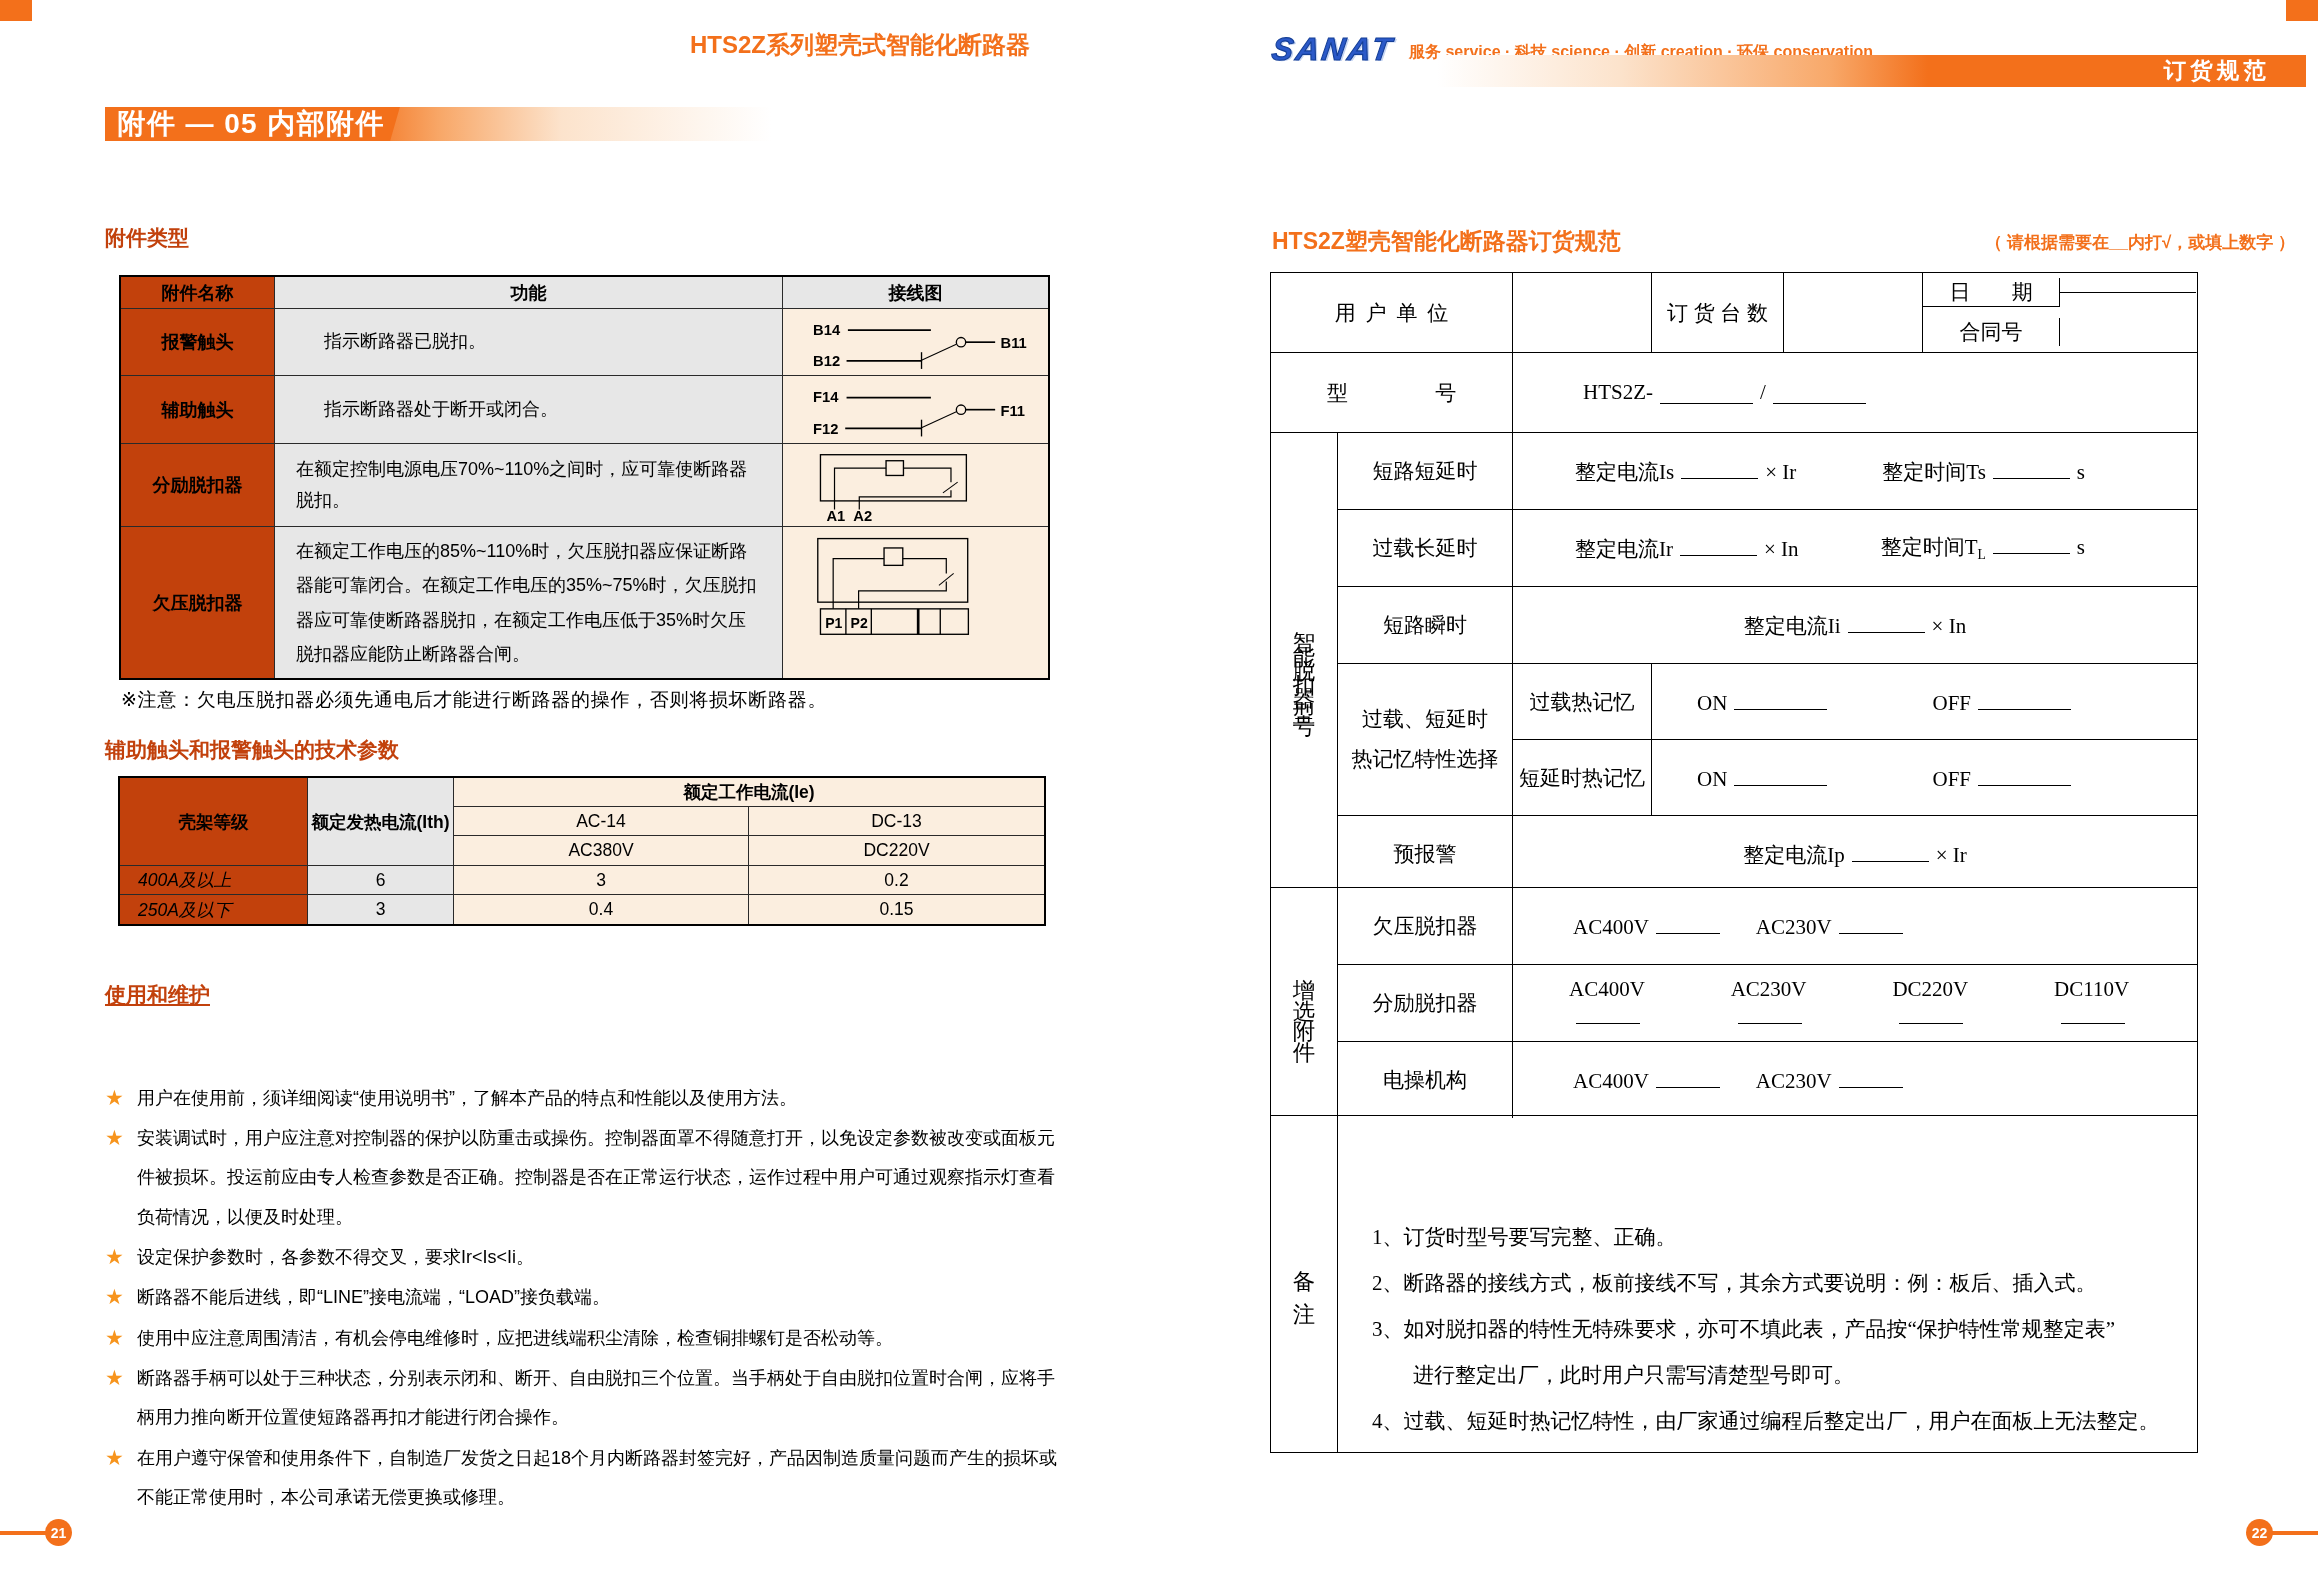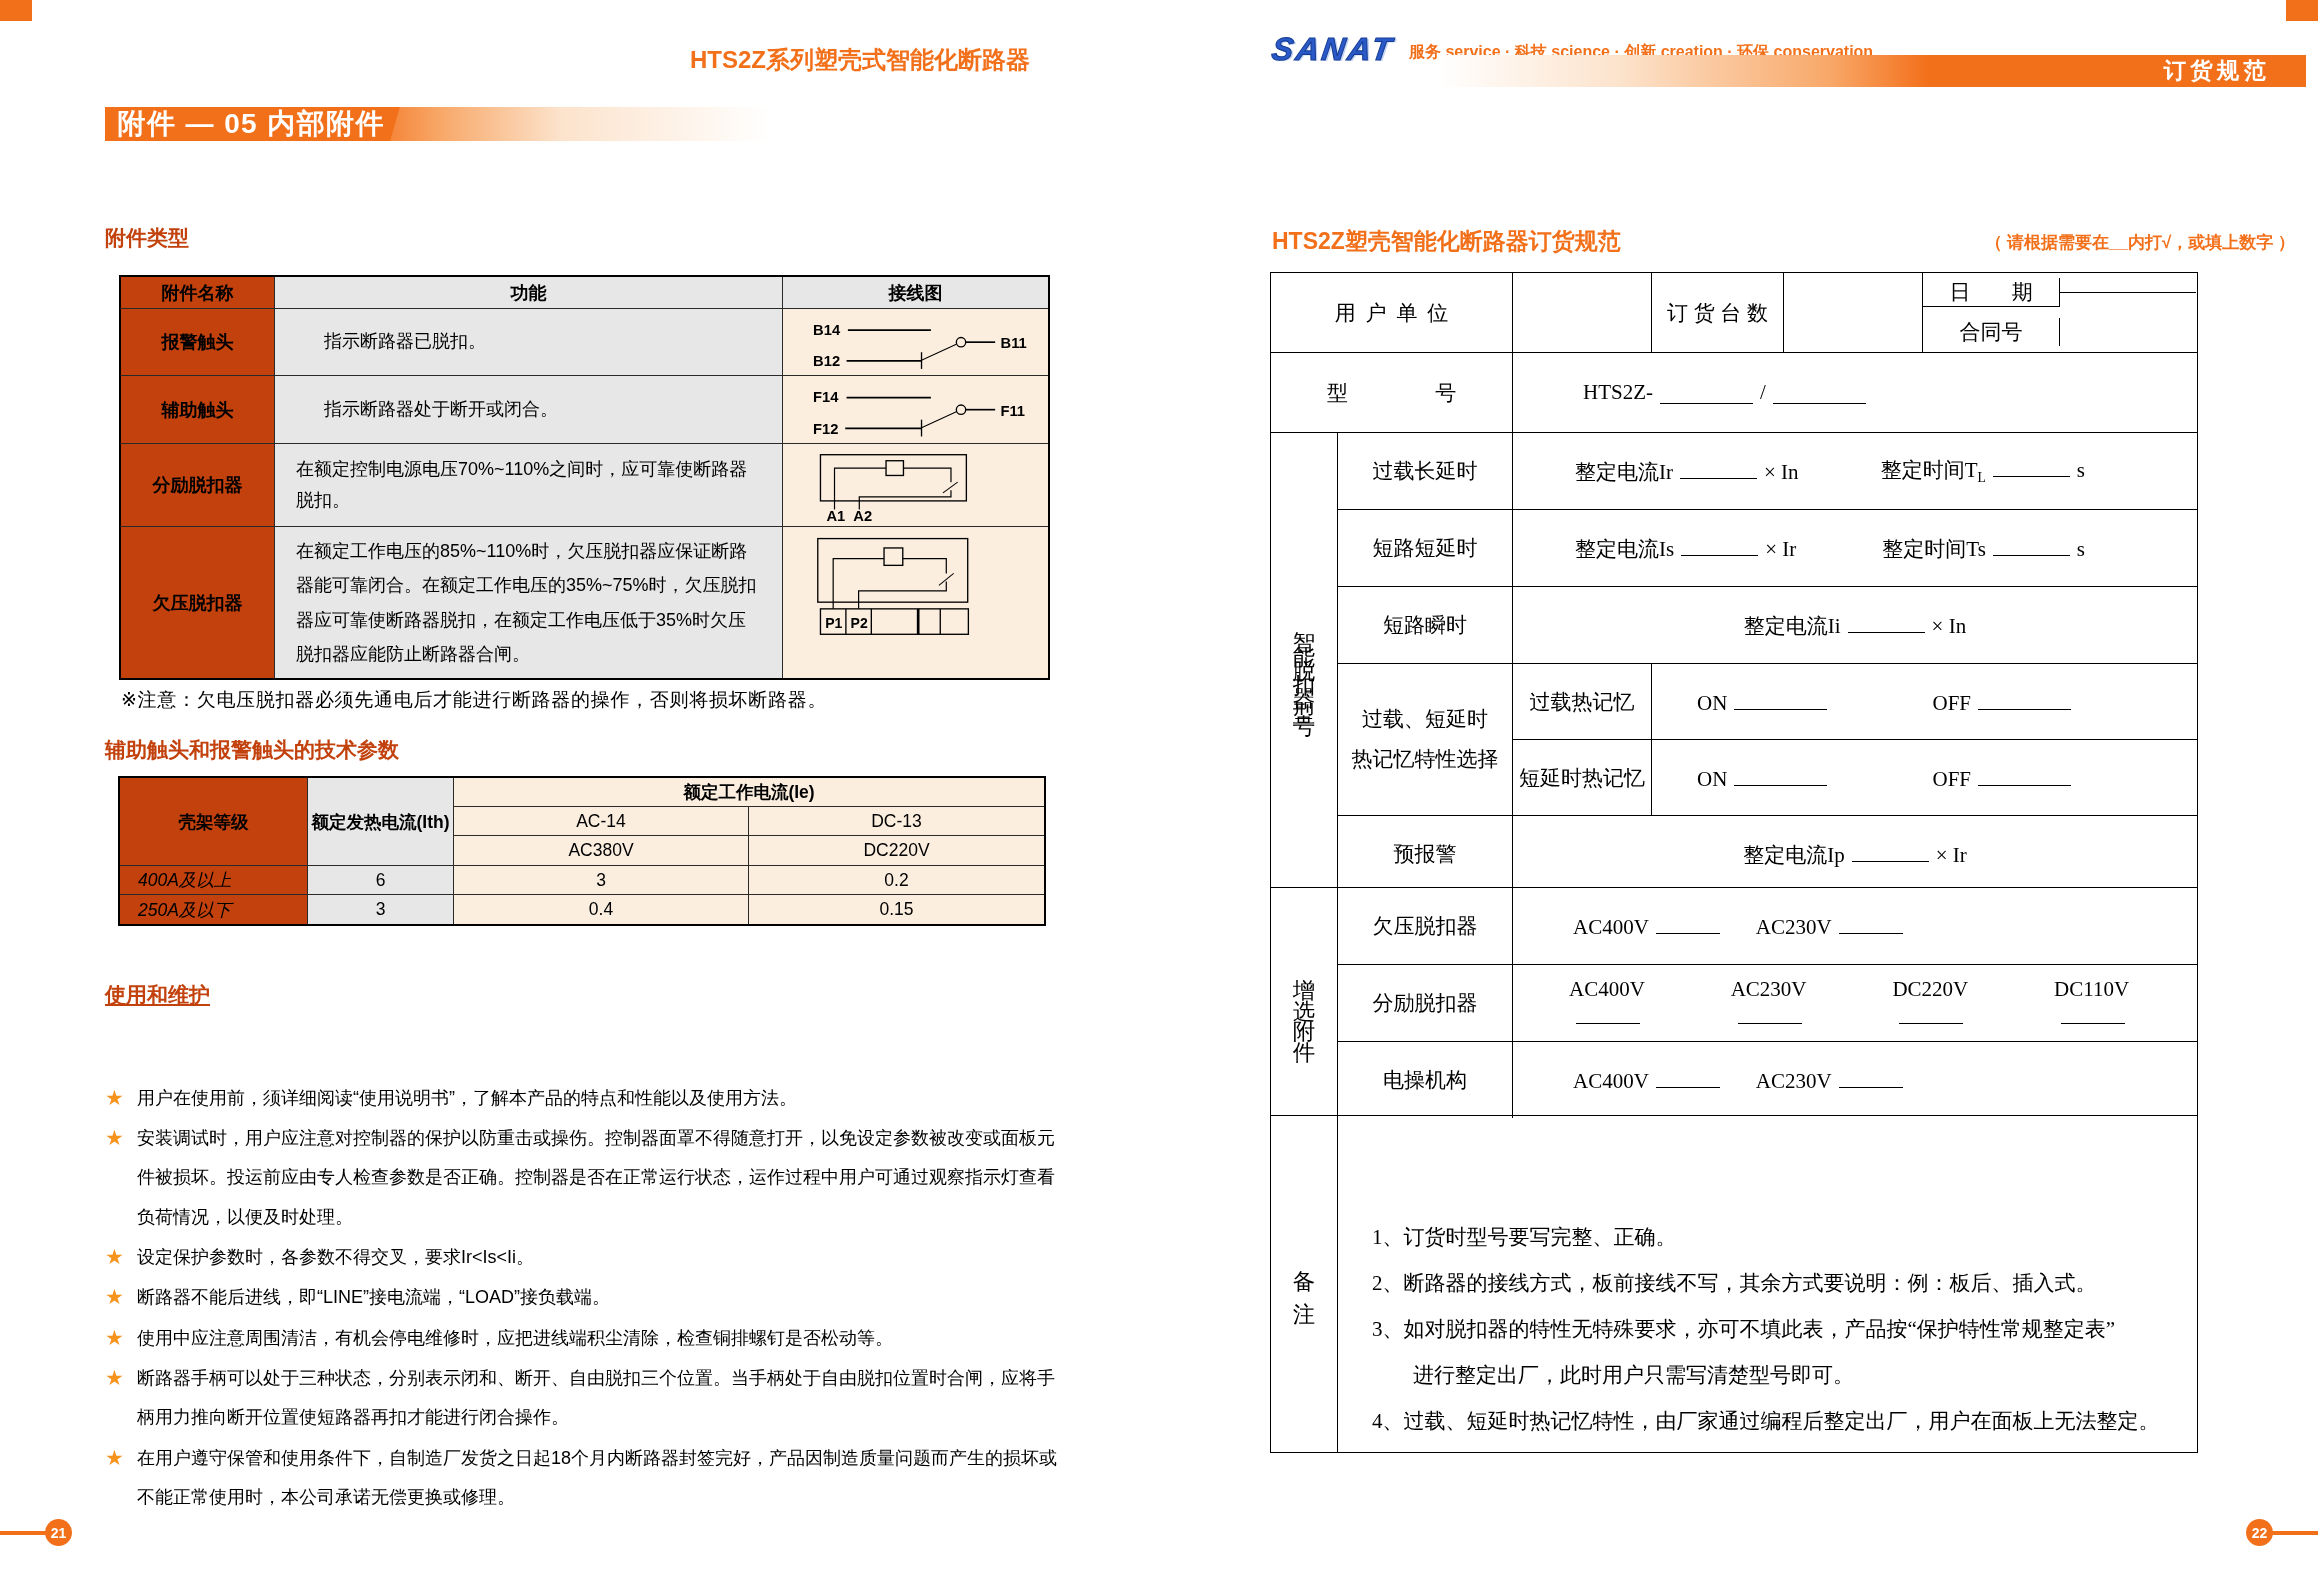--- a/index.html
+++ b/index.html
@@ -5,21 +5,21 @@
   html,body{margin:0;padding:0;}
   body{width:2319px;height:1574px;position:relative;background:#fff;
        font-family:"Liberation Sans","DejaVu Sans",sans-serif;color:#000;}
   .abs{position:absolute;}
   
   .corner{background:#F3701B;width:32px;height:21px;top:0;}
   .pn-line{background:#F3701B;height:3.5px;top:1531px;}
   .pn-circle{width:27px;height:27px;border-radius:50%;background:#F3701B;color:#fff;
              font-weight:bold;font-size:14px;display:flex;align-items:center;justify-content:center;top:1519px;}
   
-  .lp-title{left:655px;top:44px;width:410px;text-align:center;font-size:24px;font-weight:bold;color:#F3701B;}
+  .lp-title{left:655px;top:29px;width:410px;text-align:center;font-size:24px;font-weight:bold;color:#F3701B;}
   .lp-banner{left:105px;top:107px;width:671px;height:34px;
              background:linear-gradient(90deg,#F3701B 0px,#F3701B 252px,#F8A869 336px,#FCE3CC 456px,#FFFFFF 666px);}
   .lp-banner-edge{position:absolute;left:249px;top:0;width:41px;height:34px;background:#F3701B;transform:skewX(-16deg);}
   .lp-banner-text{position:absolute;left:12.6px;top:0;height:34px;line-height:34px;color:#fff;
                   font-size:28px;font-weight:bold;letter-spacing:1.4px;}
   .sec-title{left:105px;font-size:21px;font-weight:bold;color:#c2410c;}
   
   .acc-table{left:119px;top:275px;display:grid;grid-template-columns:154px 508px 265px;
              grid-template-rows:32px 67px 68px 83px 151px;border:2.1px solid #000;font-size:18px;}
   .cell{border-right:0.7px solid #2a2a2a;border-bottom:0.7px solid #2a2a2a;display:flex;align-items:center;justify-content:center;}
@@ -248,31 +248,31 @@
       <span class="bl w130"></span>
     </div>
   </div>
 
   <div class="band" style="grid-template-columns:67px 859px;height:454px;">
     <div class="vwrap">
       <span class="vlabel" style="letter-spacing:14px;font-size:22.4px;">智能脱扣器型号</span>
     </div>
     <div>
       <div class="srow" style="height:76px;">
+        <div class="fc">短路短延时</div>
+        <div class="fc nr fcontent two-col">
+          <span><span>整定电流Is</span><span class="bl"></span><span>× Ir</span></span>
+          <span><span>整定时间Ts</span><span class="bl"></span><span>s</span></span>
+        </div>
+      </div>
+      <div class="srow" style="height:76px;">
         <div class="fc">过载长延时</div>
         <div class="fc nr fcontent two-col">
           <span><span>整定电流Ir</span><span class="bl"></span><span>× In</span></span>
           <span><span>整定时间T</span><sub>L</sub><span class="bl"></span><span>s</span></span>
-        </div>
-      </div>
-      <div class="srow" style="height:76px;">
-        <div class="fc">短路短延时</div>
-        <div class="fc nr fcontent two-col">
-          <span><span>整定电流Is</span><span class="bl"></span><span>× Ir</span></span>
-          <span><span>整定时间Ts</span><span class="bl"></span><span>s</span></span>
         </div>
       </div>
       <div class="srow" style="height:76px;">
         <div class="fc">短路瞬时</div>
         <div class="fc nr fcontent centered">
           <span><span>整定电流Ii</span><span class="bl"></span><span>× In</span></span>
         </div>
       </div>
       <div class="srow" style="height:151px;">
         <div class="fc" style="flex-direction:column;line-height:1.9;">

